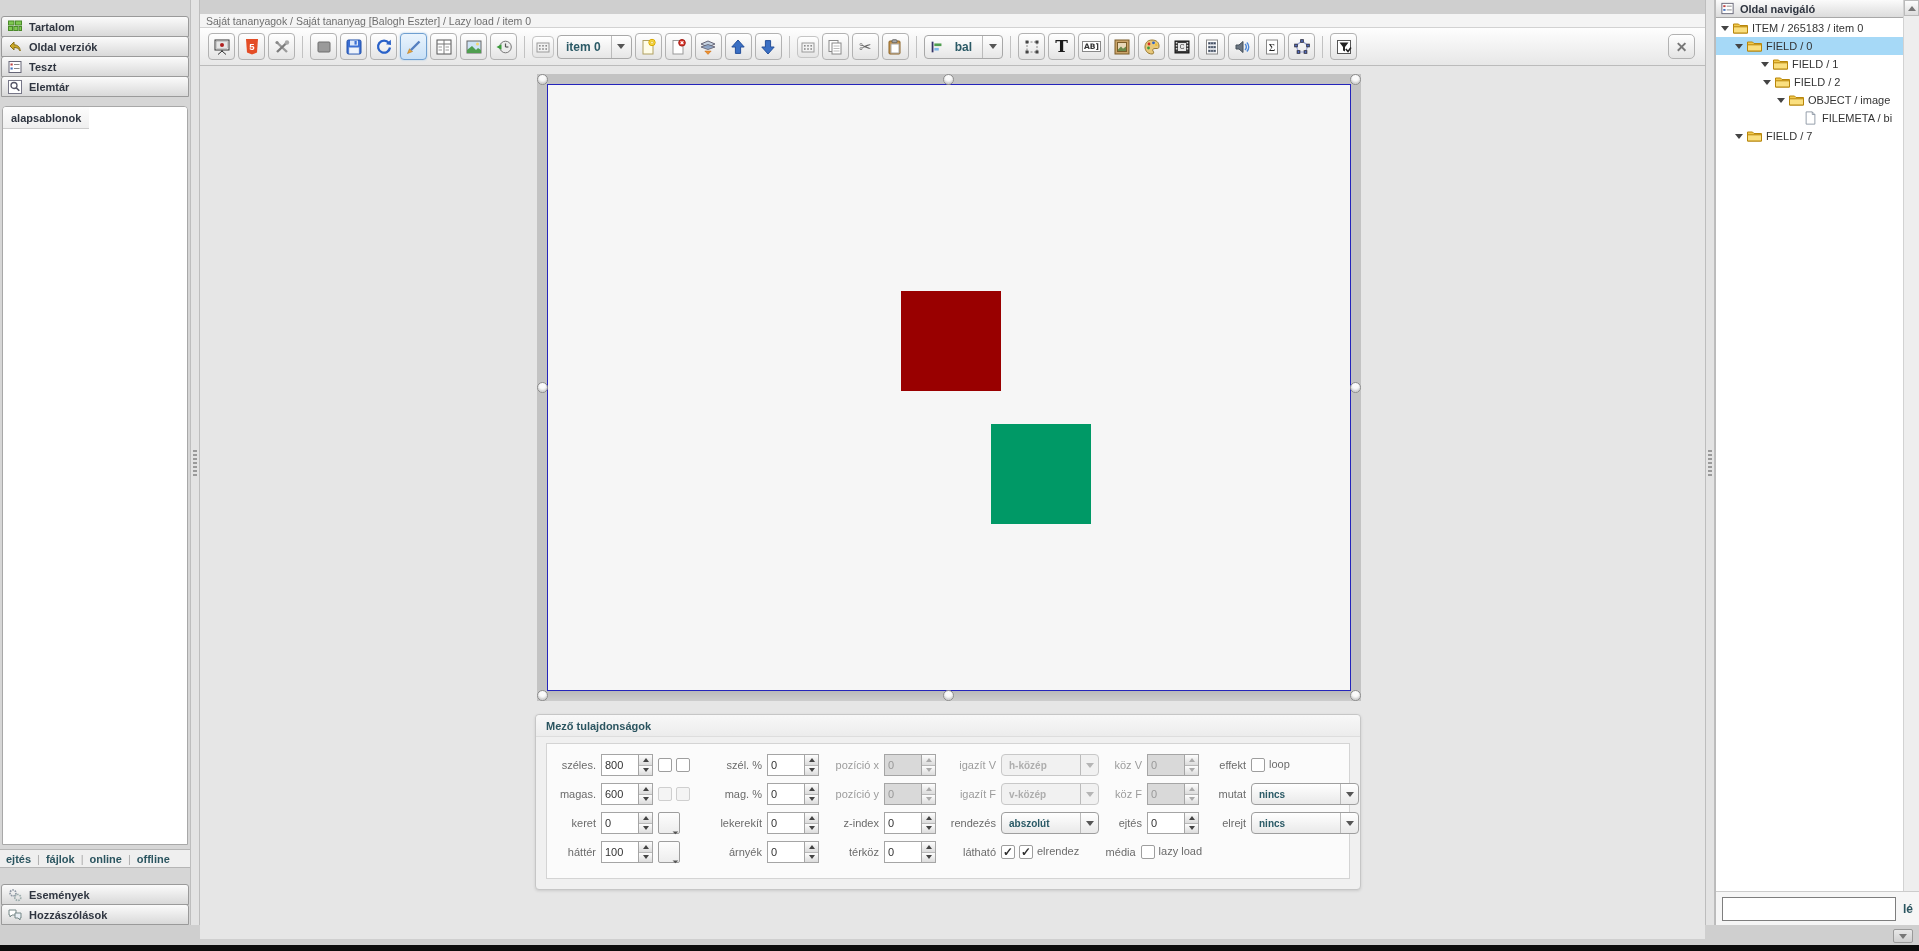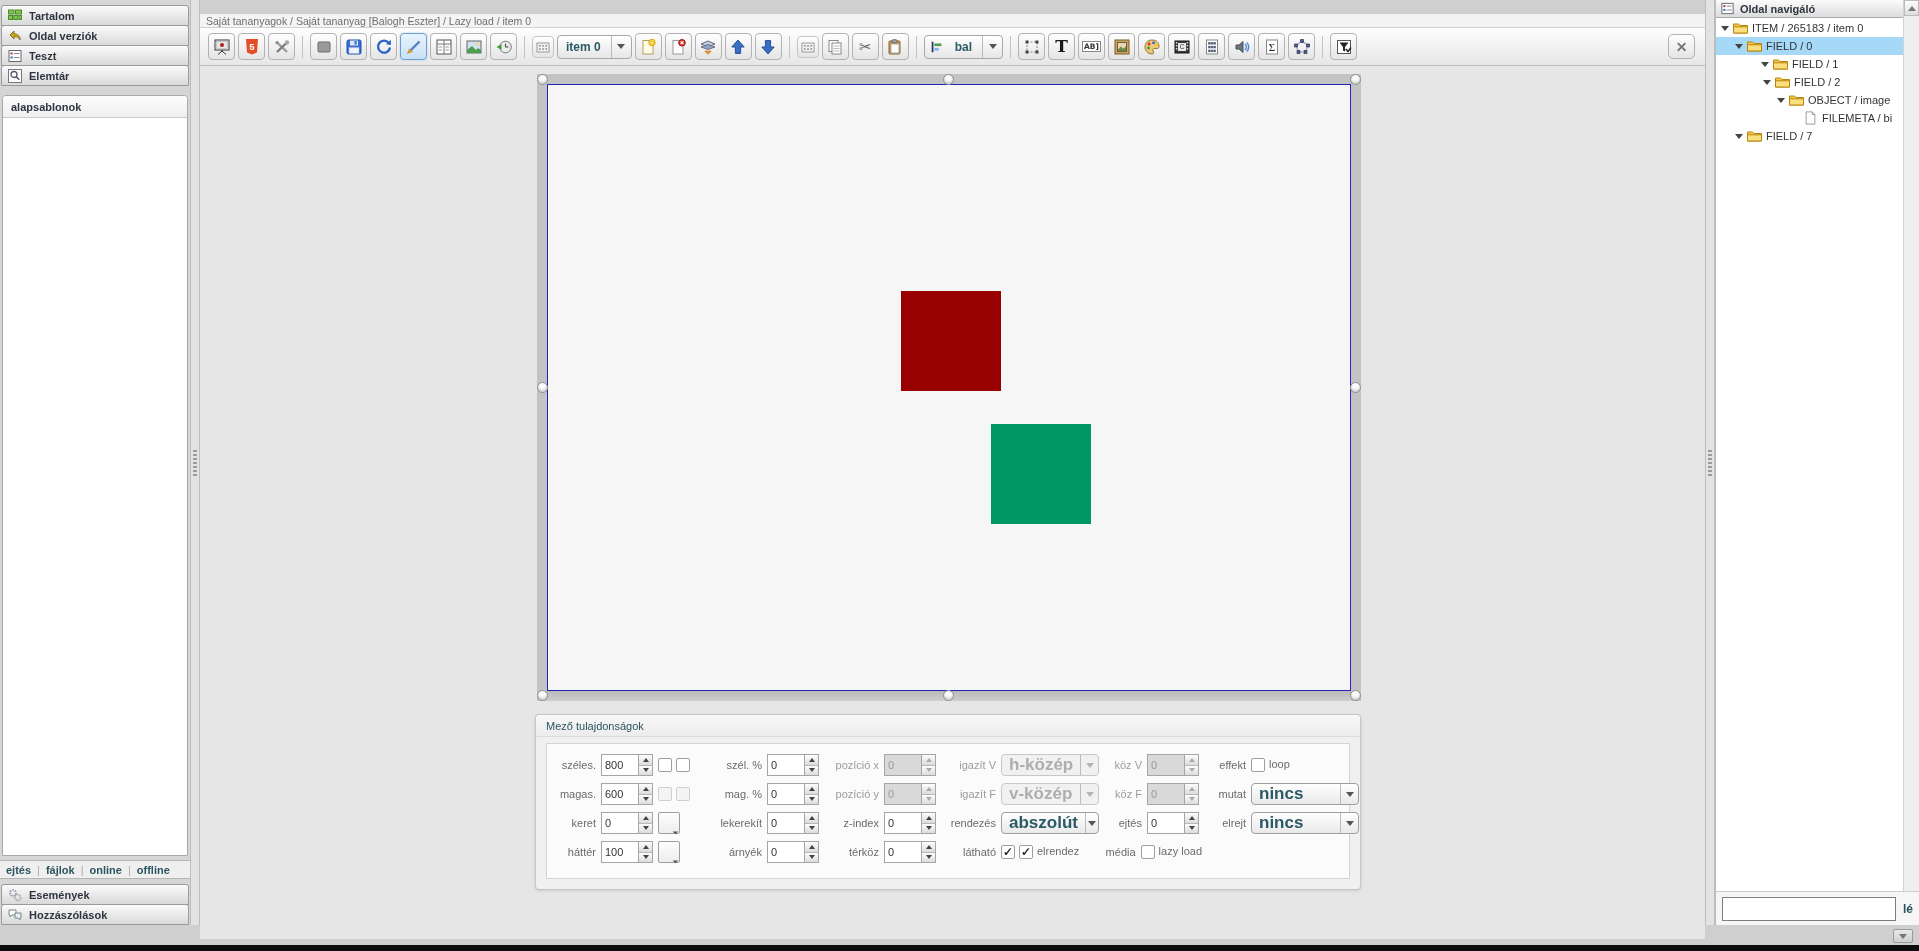--- a/index.html
+++ b/index.html
@@ -8,23 +8,23 @@
   .app{position:relative;width:1919px;height:951px;background:#cfcfcf}
   .left-sidebar{position:absolute;left:0;top:0;width:190px;height:925px;background:#d6d6d6;display:flex;flex-direction:column}
   .v-divider{position:absolute;top:0;width:10px;height:925px;background:#e3e3e3;border-left:1px solid #bdbdbd;border-right:1px solid #bdbdbd}
   .v-divider .grip{position:absolute;left:2px;top:450px;width:4px;height:26px;background:repeating-linear-gradient(#9a9a9a 0 2px,#e3e3e3 2px 4px)}
   .main{position:absolute;left:200px;top:14px;width:1505px;height:925px;background:#e6e6e6}
   .right-panel{position:absolute;left:1715px;top:0;width:204px;height:925px;background:#fff;border-left:1px solid #bbb}
   .status-bar{position:absolute;left:0;top:925px;width:1919px;height:20px;background:linear-gradient(#c9c9c9,#b3b3b3);border-top:1px solid #9e9e9e;display:flex;align-items:center;justify-content:center;font-size:11px;color:#555}
   .black-bar{position:absolute;left:0;top:945px;width:1919px;height:6px;background:#0c0c0c}
   
   .acc{height:21px;margin:0 1px;border:1px solid #9a9a9a;border-radius:3px 3px 0 0;background:linear-gradient(#fbfbfb,#d9d9d9);display:flex;align-items:center;gap:6px;padding:0 5px;font-size:11px;font-weight:bold;color:#2f3540;cursor:pointer;flex:0 0 auto;margin-top:-1px}
-  .acc:first-child{margin-top:5px}
+  .acc:first-child{margin-top:16px}
   .acc .aicon{width:16px;height:16px;flex:0 0 auto;display:flex;align-items:center;justify-content:center}
-  .tpl-panel{flex:1 1 auto;margin:9px 2px 4px 2px;border:1px solid #a8a8a8;border-radius:4px 4px 0 0;background:#fff;overflow:hidden;display:flex;flex-direction:column}
+  .tpl-panel{flex:1 1 auto;margin:9px 2px 4px 2px;border:1px solid #a8a8a8;border-radius:4px 4px 0 0;background:#fff;overflow:hidden;display:flex;}
   .tpl-head{height:22px;border-bottom:1px solid #ccc;background:linear-gradient(#fdfdfd,#efefef);display:flex;align-items:center;padding:0 8px;font-size:11px;font-weight:bold;color:#2f3540}
   .tpl-body{flex:1;background:#fff}
   .file-tabs{height:19px;border-top:1px solid #b5b5b5;border-bottom:1px solid #b5b5b5;background:#efefef;display:flex;align-items:center;padding:0 6px;gap:6px;font-size:11px;font-weight:bold;color:#2b5560;flex:0 0 auto}
   .file-tabs .sep{color:#aaa;font-weight:normal}
   .file-tabs span[data-tab]{cursor:pointer}
   
   .breadcrumb{height:14px;background:#f4f4f4;border-bottom:1px solid #d2d2d2;font-size:10.5px;color:#6e6e6e;padding:1px 6px;white-space:nowrap;overflow:hidden}
   .toolbar{position:relative;height:38px;background:linear-gradient(#fefefe,#e7e7e7);border-bottom:1px solid #bbb;display:flex;align-items:center;padding:0 8px;gap:3px}
   .tb-btn{width:27px;height:27px;border:1px solid #b2b2b2;border-radius:4px;background:linear-gradient(#ffffff,#e4e4e4);display:flex;align-items:center;justify-content:center;cursor:pointer;flex:0 0 auto}
   .tb-btn.small{width:22px;height:22px;border-color:#c5c5c5}
@@ -45,21 +45,21 @@
   .cf-bar{position:absolute;background:#c3c3c3}
   .cf-top{left:0;top:0;right:0;height:10px}
   .cf-bottom{left:0;bottom:0;right:0;height:10px;background:linear-gradient(#b9b9b9,#cdcdcd)}
   .cf-left{left:0;top:0;bottom:0;width:10px}
   .cf-right{right:0;top:0;bottom:0;width:10px}
   .canvas-inner{position:absolute;left:10px;top:10px;right:10px;bottom:10px;border:1px solid #2424bb;background:#f6f6f6;overflow:hidden}
   .handle{position:absolute;width:11px;height:11px;border-radius:50%;background:#fafafa;border:1px solid #8a8a8a;box-shadow:inset 0 -2px 2px #d0d0d0;z-index:3}
   .sq{position:absolute;width:100px;height:100px}
   
   .props{position:absolute;left:335px;top:648px;width:826px;height:176px;background:#f0f0f0;border:1px solid #c6c6c6;border-radius:4px;box-shadow:0 1px 3px rgba(0,0,0,.12)}
-  .props-head{height:22px;display:flex;align-items:center;padding:0 10px;font-size:11px;font-weight:normal;color:#2b5560;background:linear-gradient(#f8f8f8,#ececec);border-bottom:1px solid #ddd;border-radius:4px 4px 0 0}
+  .props-head{height:22px;display:flex;align-items:center;padding:0 10px;font-size:11px;font-weight:bold;color:#2b5560;background:linear-gradient(#f8f8f8,#ececec);border-bottom:1px solid #ddd;border-radius:4px 4px 0 0}
   .props-body{position:absolute;left:10px;right:10px;top:28px;bottom:10px;background:#fbfbfb;border:1px solid #d4d4d4;padding:9px 8px 0 8px}
   .prow{display:flex;align-items:center;height:24px;margin-bottom:5px}
   .pcell{display:flex;align-items:center;flex:0 0 auto}
   .pcell .plab{font-size:11px;color:#6b6b6b;text-align:right;padding-right:5px;white-space:nowrap}
   .pcell .plab.dis{color:#9c9c9c}
   .c0{width:103px}.c0 .plab{width:46px}
   .c1{width:50px;margin-right:4px}
   .c2{width:112px}.c2 .plab{width:55px}
   .c3{width:121px}.c3 .plab{width:60px}
   .c4{width:160px}.c4 .plab{width:56px}
@@ -70,21 +70,21 @@
   .spin.dis input{background:#d9d9d9;color:#999}
   .spin-btns{width:15px;display:flex;flex-direction:column;border:1px solid #a5a5a5}
   .sb{flex:1;display:flex;align-items:center;justify-content:center;background:linear-gradient(#fdfdfd,#dcdcdc);cursor:pointer}
   .sb.up{border-bottom:1px solid #b8b8b8}
   .sb i{width:0;height:0;border-left:3px solid transparent;border-right:3px solid transparent;display:block}
   .sb.up i{border-bottom:4px solid #444}
   .sb.down i{border-top:4px solid #444}
   .spin.dis .sb.up i{border-bottom-color:#aaa}
   .spin.dis .sb.down i{border-top-color:#aaa}
   .psel{height:22px;border:1px solid #9e9e9e;border-radius:4px;background:linear-gradient(#fff,#e9e9e9);display:flex;align-items:center;cursor:pointer}
-  .psel .psel-lab{flex:1;padding:0 7px;font-size:17px;font-weight:bold;color:#2b5a66;white-space:nowrap}
+  .psel .psel-lab{flex:1;padding:0 7px;font-size:10px;font-weight:bold;color:#2b5a66;white-space:nowrap}
   .psel .psel-arr{width:18px;align-self:stretch;border-left:1px solid #bbb;display:flex;align-items:center;justify-content:center}
   .psel.dis{border-color:#c8c8c8;background:#f1f1f1}
   .psel.dis .psel-lab{color:#aeaeae}
   .psel.dis .psel-arr .tri-d{border-top-color:#b5b5b5}
   .c4 .psel{width:98px}.c6 .psel{width:108px}
   .cbx{width:14px;height:14px;border:1px solid #9e9e9e;border-radius:2px;background:#fff;display:inline-flex;align-items:center;justify-content:center;font-size:12px;font-weight:bold;color:#2f2f2f;line-height:12px;cursor:pointer;margin-right:4px}
   .checks{display:flex;align-items:flex-start}
   .checks.dis .cbx{border-color:#cfcfcf;background:#f4f4f4}
   .ctext{font-size:11px;color:#6b6b6b;margin-right:7px;white-space:nowrap}
   .colorbox{position:relative;width:22px;height:22px;border:1px solid #9e9e9e;background:linear-gradient(#fdfdfd,#ededed);border-radius:2px;cursor:pointer}

